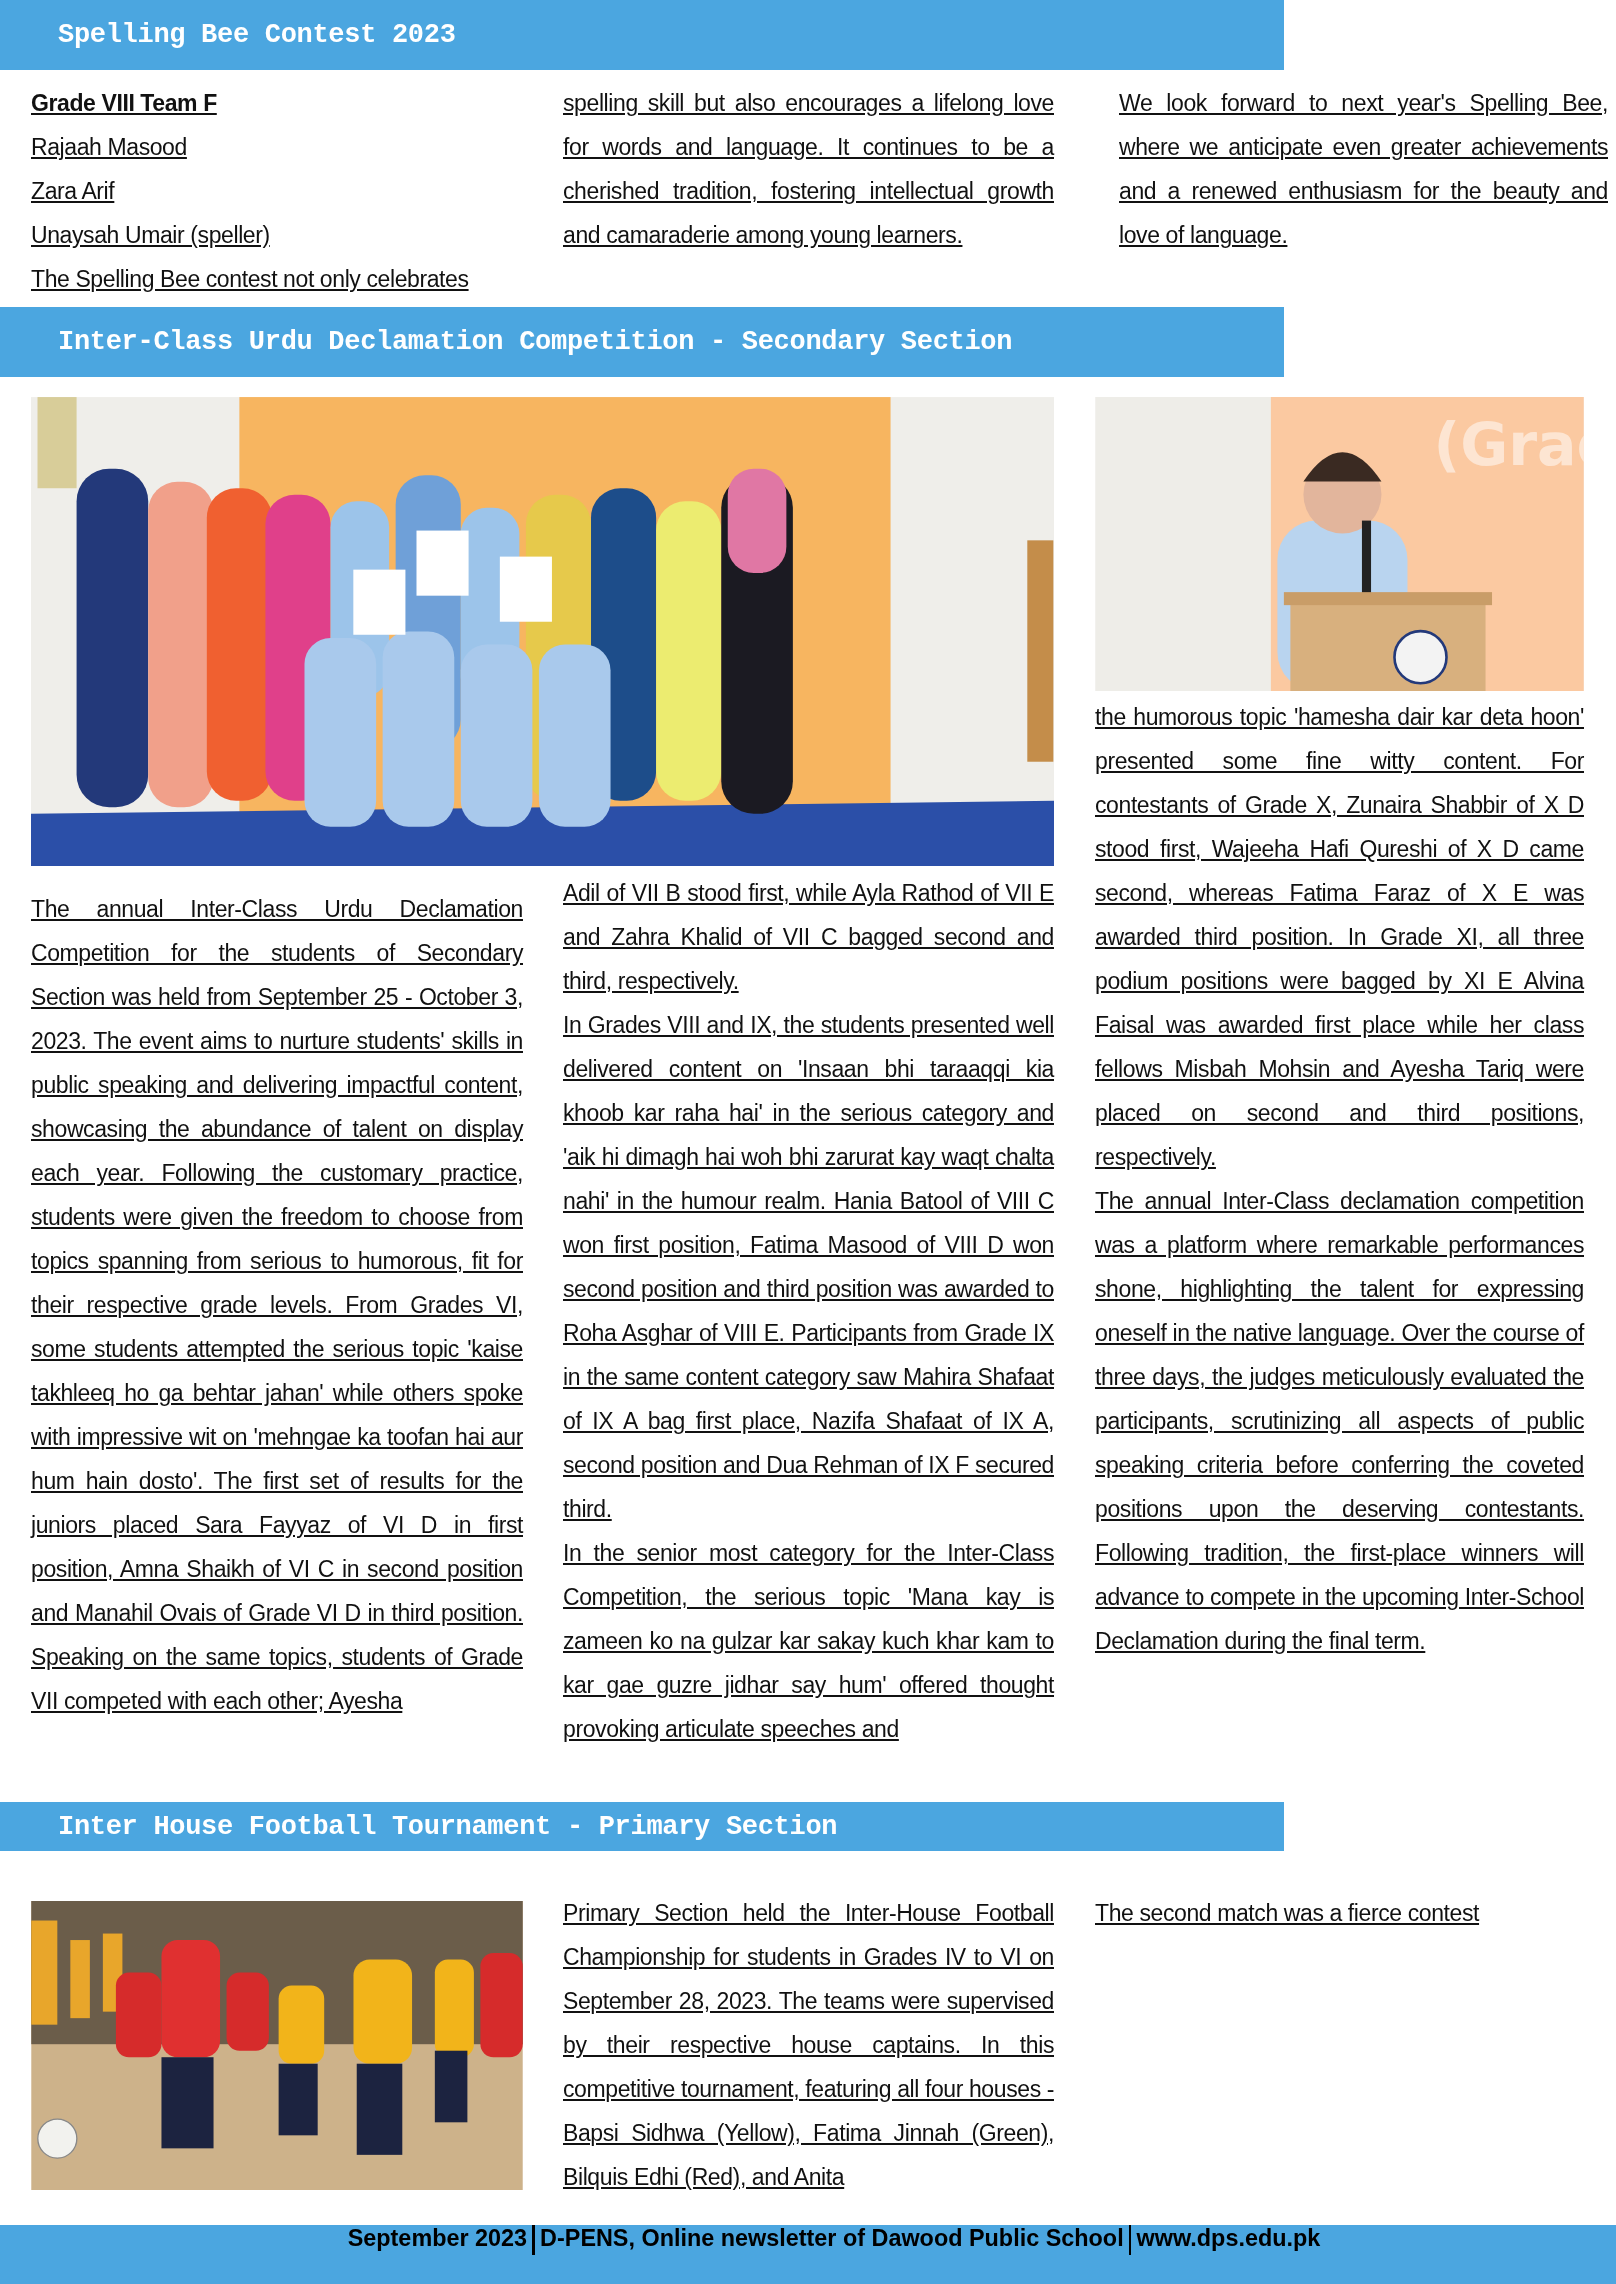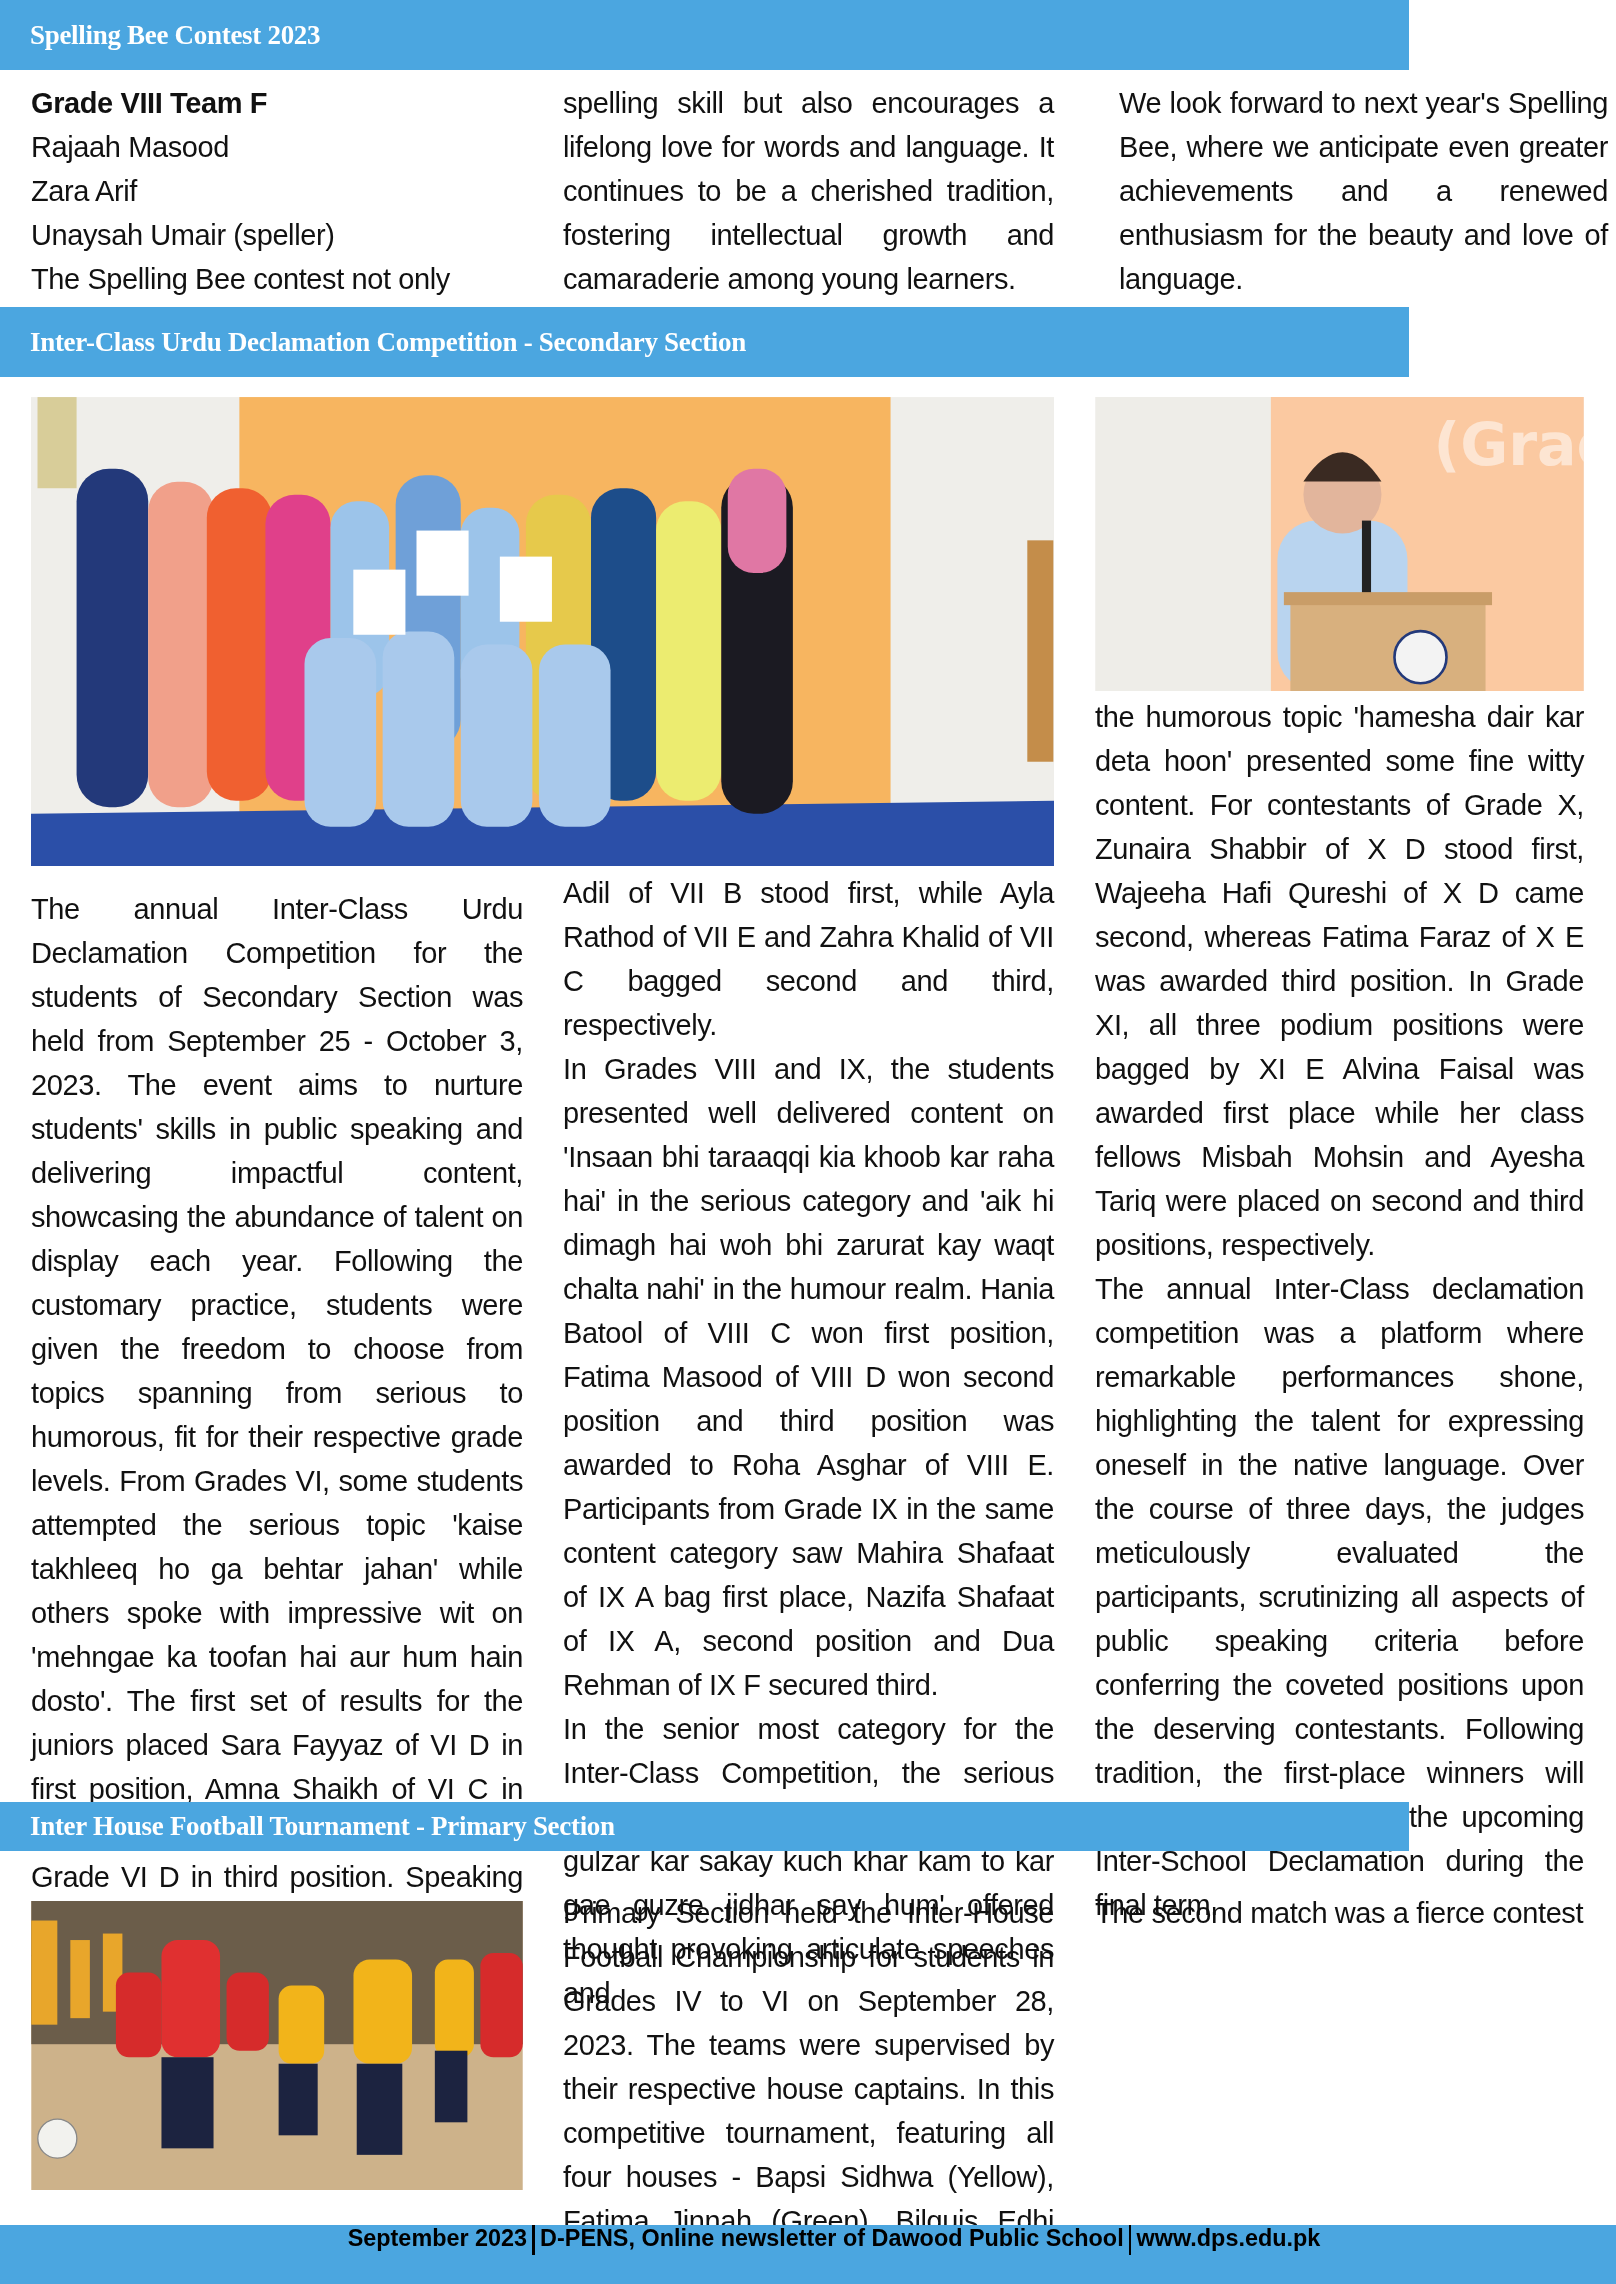--- a/index.html
+++ b/index.html
@@ -2,30 +2,31 @@
 <html style="font-size:10.4px"><head>
 <meta charset="utf-8">
 <style>
   html, body { margin: 0; padding: 0; }
   body {
     width: 1616px; height: 2284px; position: relative; overflow: hidden;
     background: #ffffff; color: #111;
     font-family: "Liberation Sans", "DejaVu Sans", sans-serif;
   }
   .band {
-    position: absolute; left: 0; width: 1409px; background: #4ba6e0;
+    position: absolute; left: 0; width: 1284px; background: #4ba6e0;
     color: #fff; font-weight: bold; font-size: 27px;
-    display: flex; align-items: center; box-sizing: border-box; padding-left: 30px;
-    font-family: Liberation Serif, serif;
+    display: flex; align-items: center; box-sizing: border-box; padding-left: 58px;
+    font-family: Liberation Mono, monospace;
     letter-spacing: -0.3px;
   }
   .col {
-    position: absolute; font-size: 29px; line-height: 44px;
+    position: absolute; font-size: 23px; line-height: 44px;
     text-align: justify; letter-spacing: -0.4px;
     font-family: "Liberation Sans", "DejaVu Sans", sans-serif;
+    text-decoration: underline;
   }
   .col p { margin: 0; }
   .bold { font-weight: bold; }
   .photo { position: absolute; overflow: hidden; }
   .footer {
     position: absolute; left: 0; top: 2225px; width: 1616px; height: 59px;
     background: #4ba6e0; display: flex; justify-content: center;
     font-weight: bold; font-size: 23.4px; color: #000;
     font-family: "Liberation Sans", "DejaVu Sans", sans-serif;
     padding-left: 26px;

